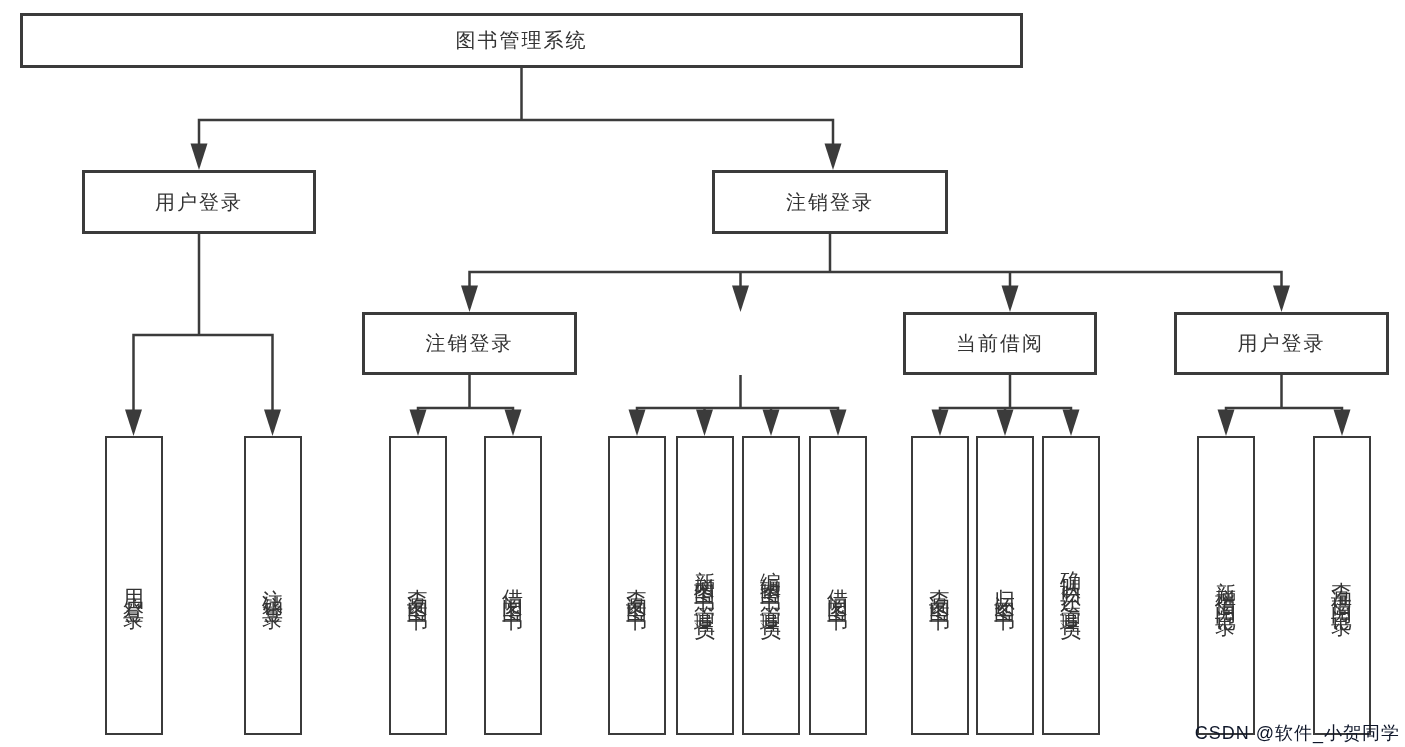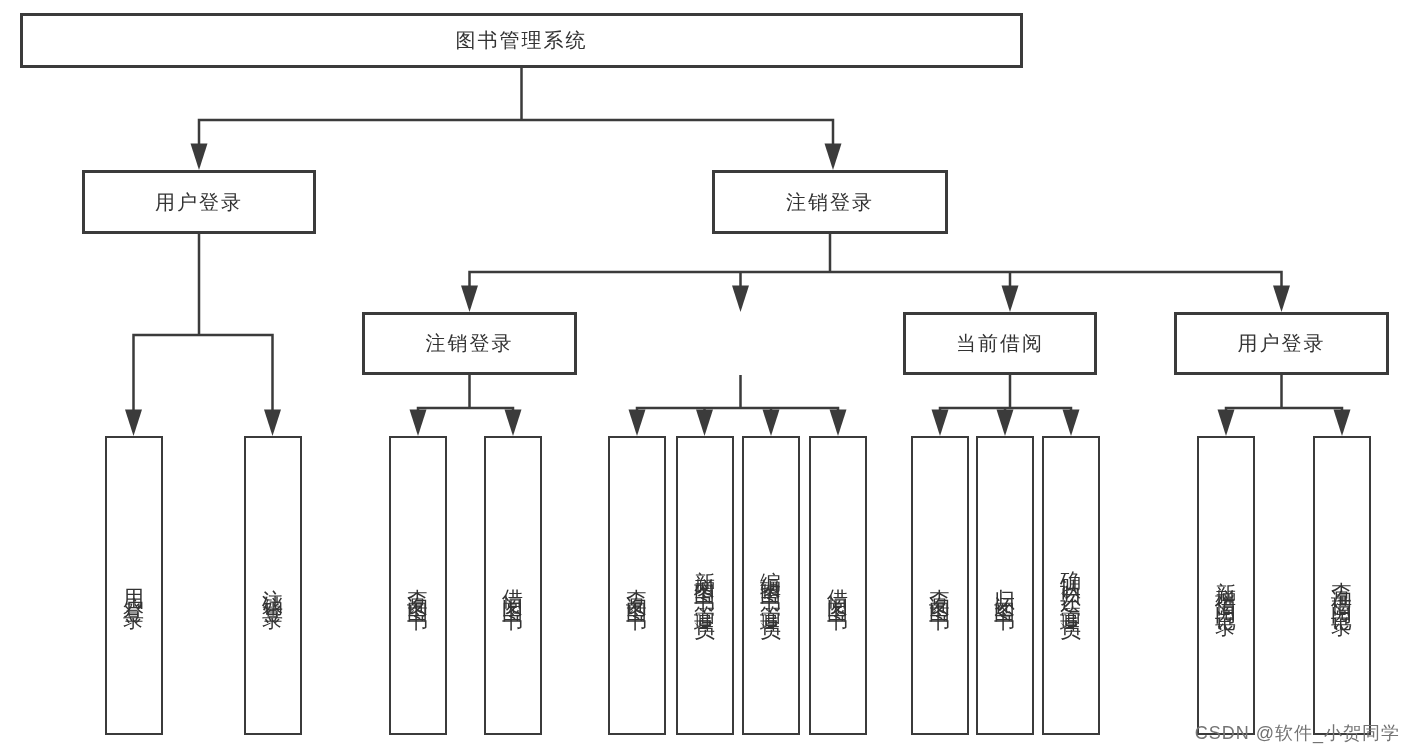--- a/index.html
+++ b/index.html
@@ -13,21 +13,21 @@
     border:3px solid #3b3b3b; display:flex; align-items:center; justify-content:center;
     color:#333333; font-size:20px; letter-spacing:2px; z-index:2;
   }
   .leaf { border-width:2.5px; }
   .leaf .vtext {
     writing-mode:vertical-rl; text-orientation:mixed;
     font-size:21px; letter-spacing:7px; line-height:1.1; color:#333333;
   }
   .watermark {
     position:absolute; right:5px; bottom:2px; z-index:3;
-    color:#737373; font-size:18px; letter-spacing:1px;
+    color:#0f172a; font-size:18px; letter-spacing:1px;
   }
 </style>
 </head>
 <body>
 
 <div class="canvas">
 
   <svg class="connectors" viewBox="0 0 1405 747" xmlns="http://www.w3.org/2000/svg">
     <g stroke="#3b3b3b" stroke-width="2.5" fill="none">
 

